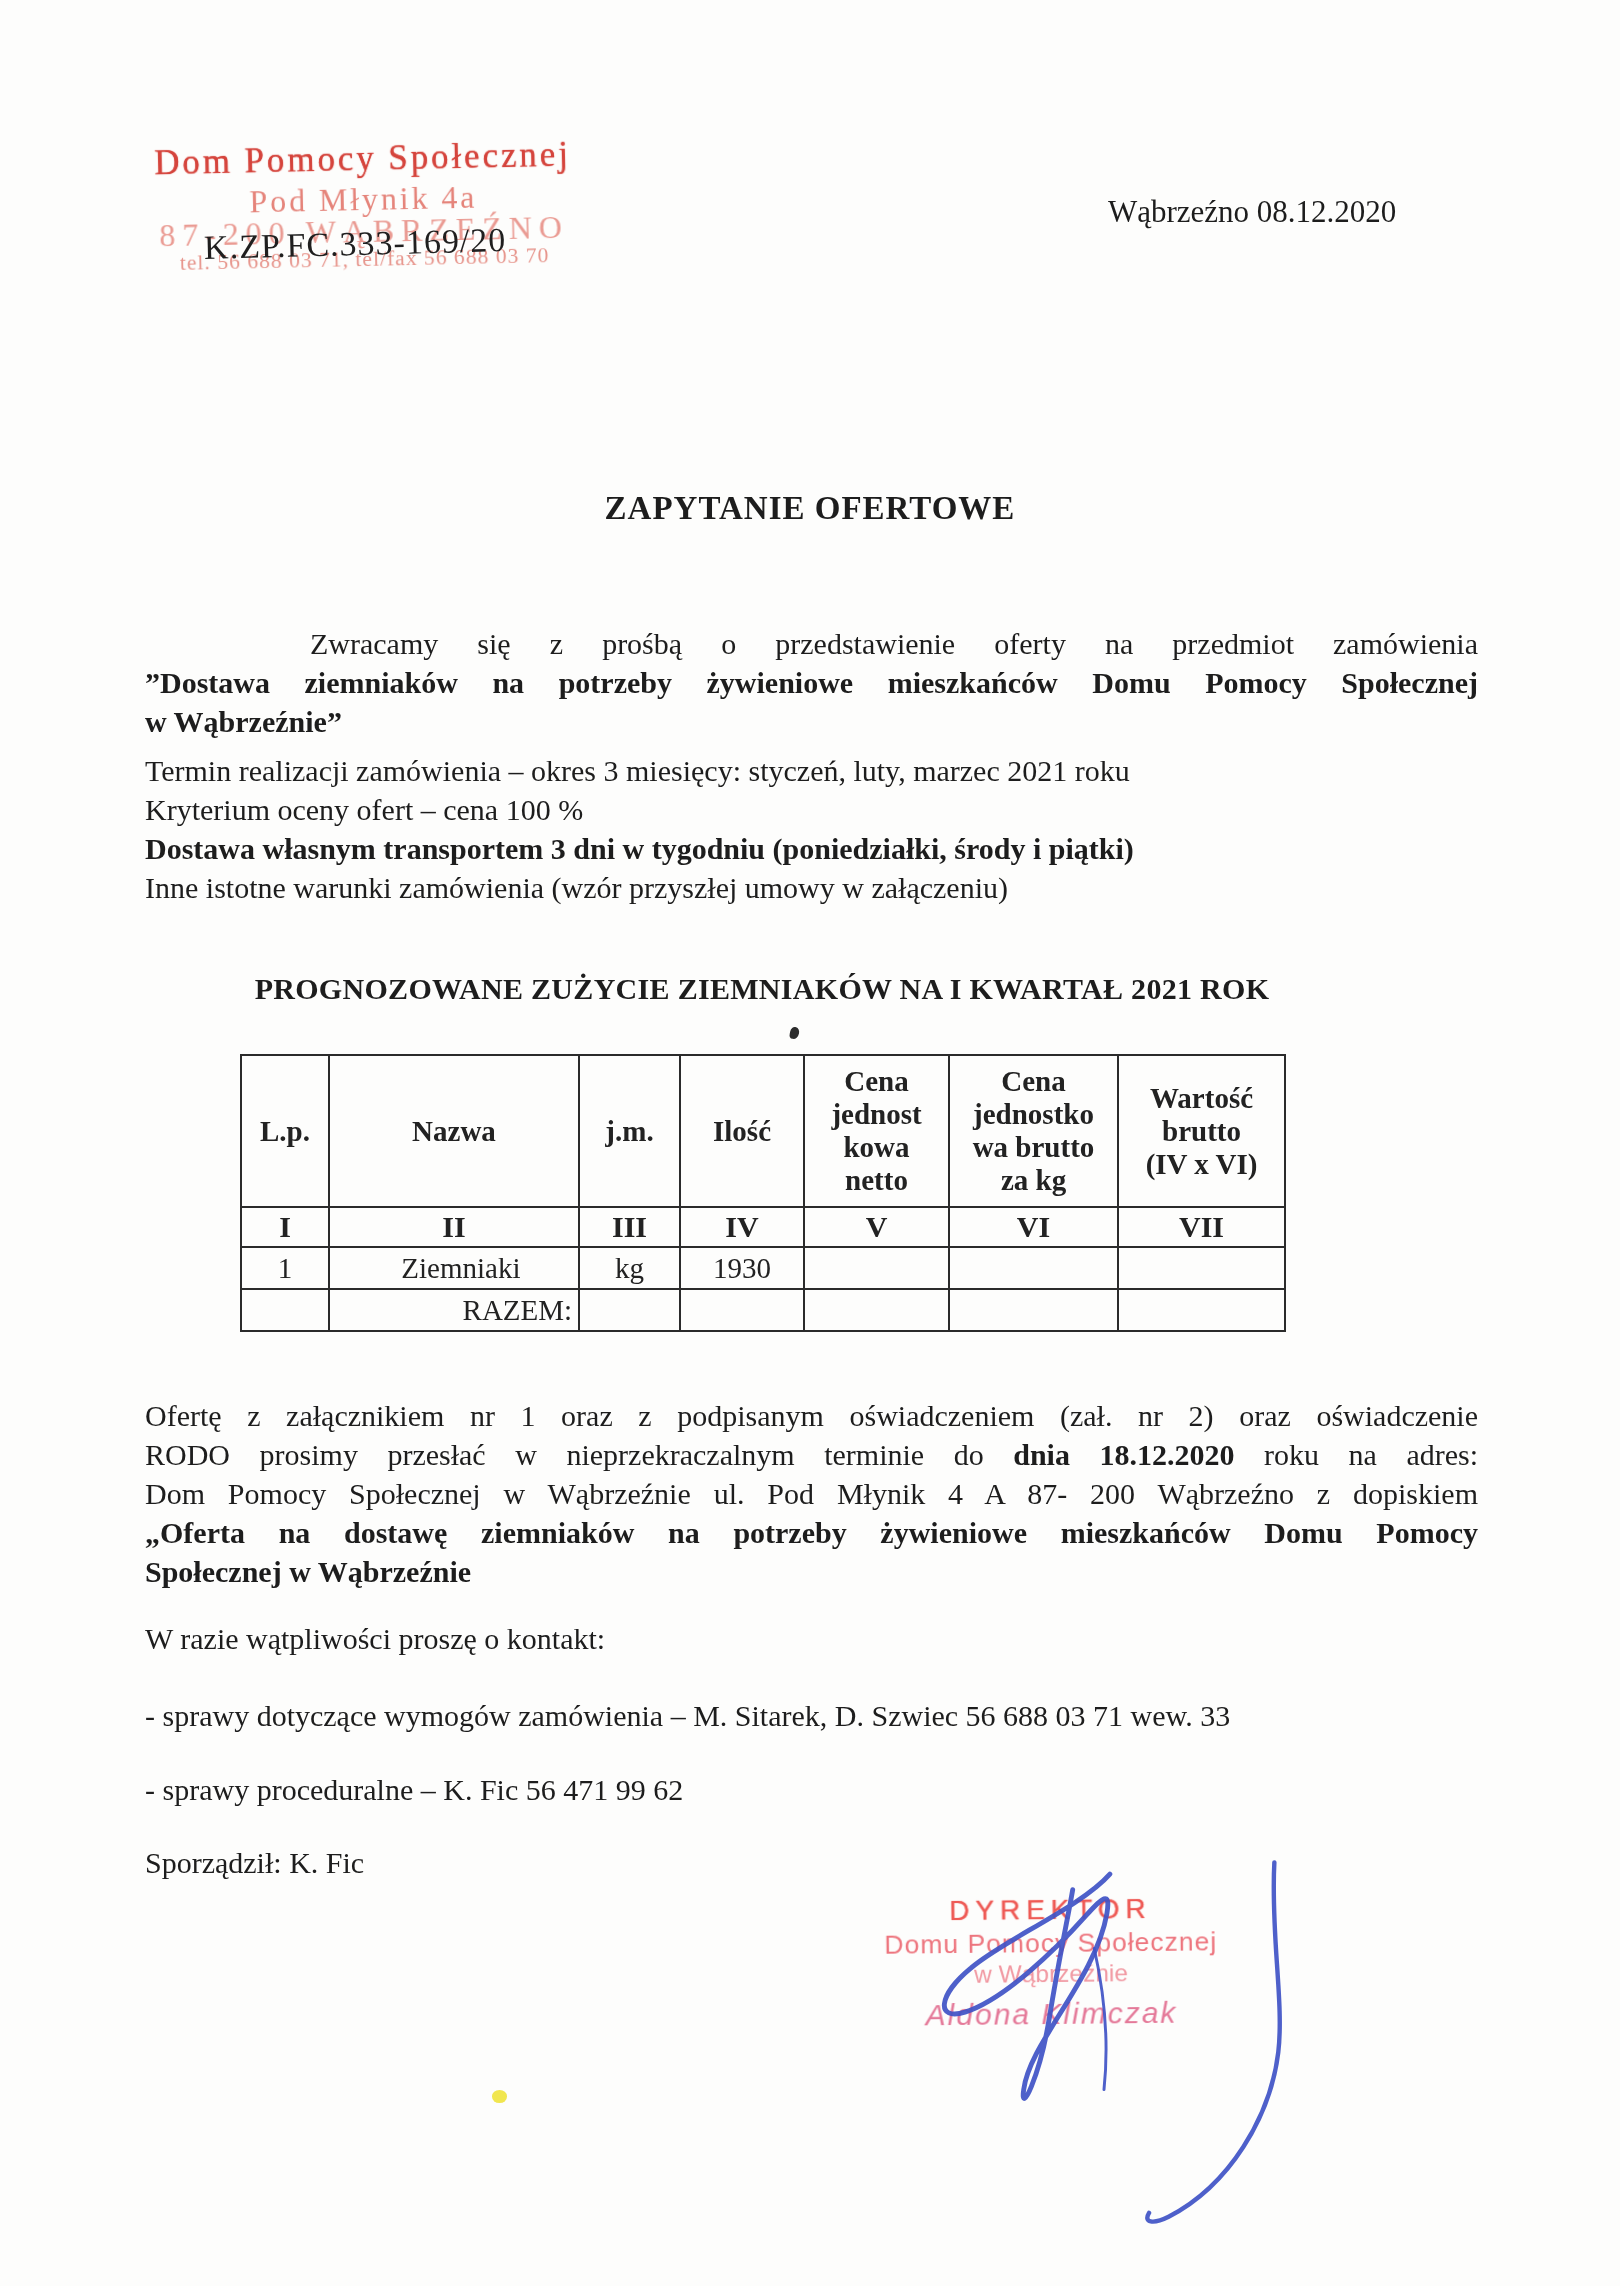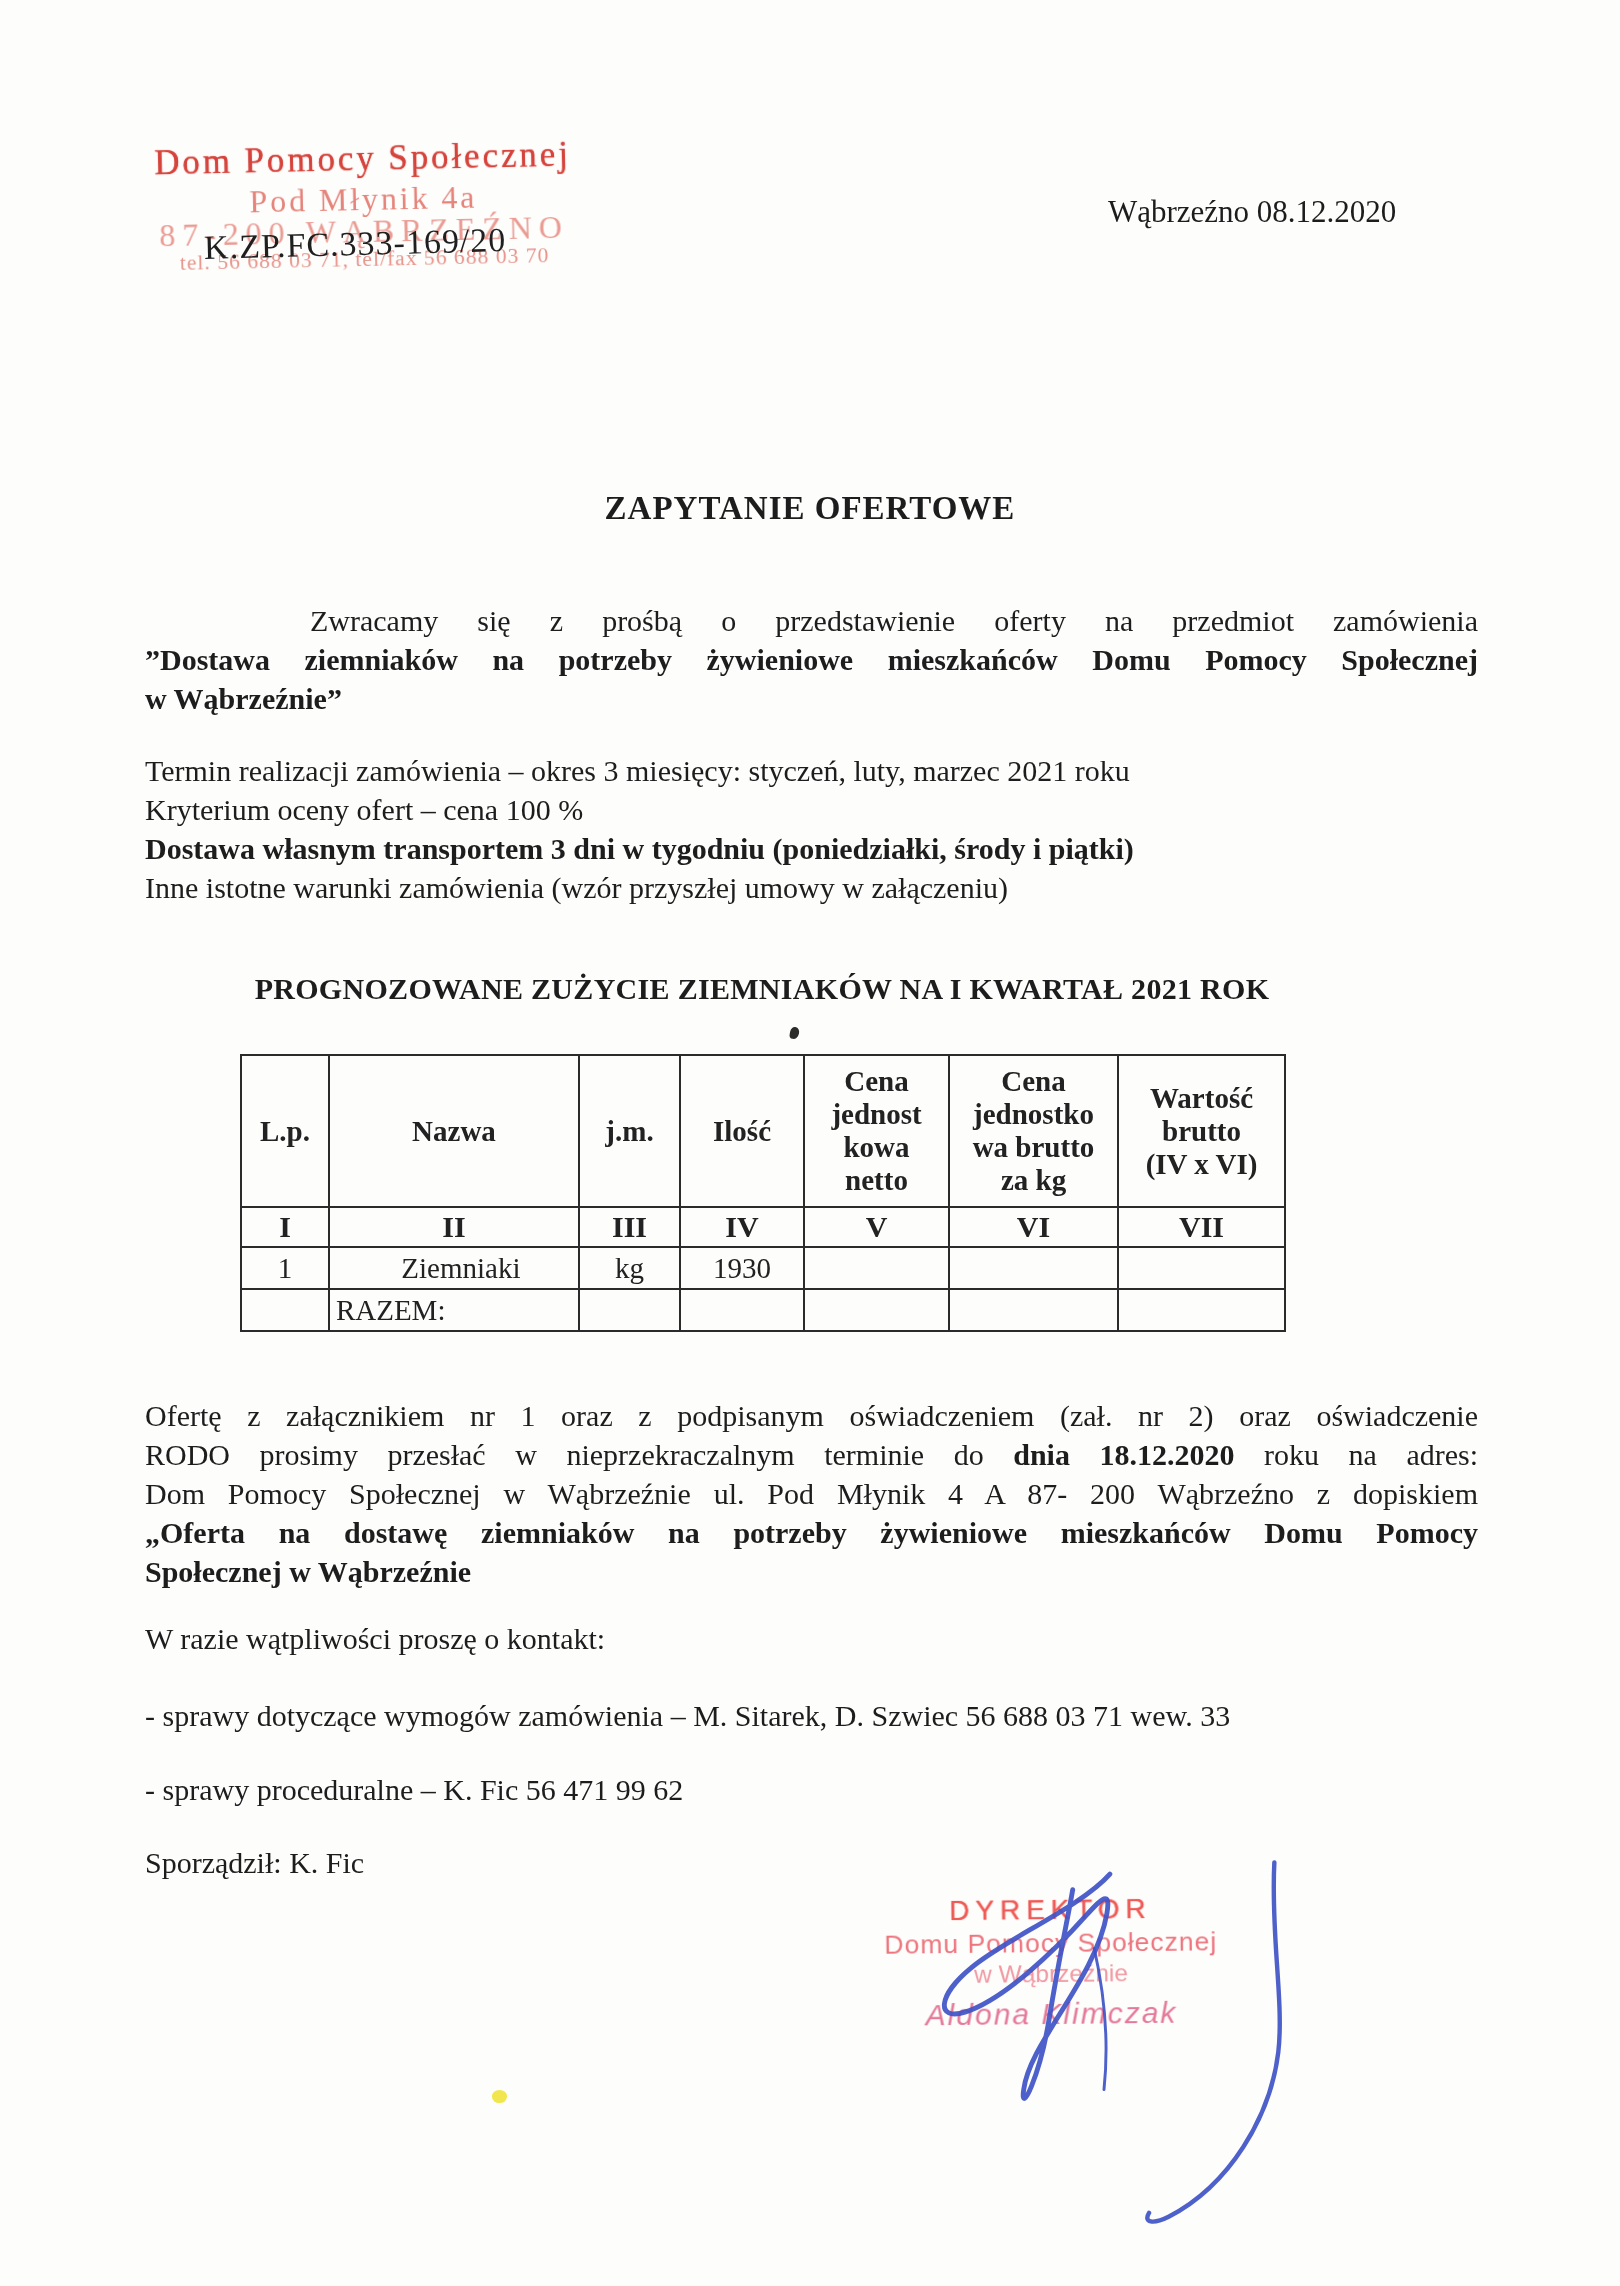--- a/index.html
+++ b/index.html
@@ -50,21 +50,21 @@
     border-collapse:collapse;table-layout:fixed;
     font-size:29px;color:#222;
   }
   .tbl td,.tbl th{border:2px solid #2b2b2b;padding:0 5.9px;overflow:hidden;}
   .tbl th{font-weight:bold;vertical-align:middle;text-align:center;
     white-space:pre-line;line-height:33px;height:150px;}
   .tbl .roman td{font-weight:bold;text-align:center;height:38px;font-size:30px;
     border-top:2.9px solid #2b2b2b;border-bottom:2.9px solid #2b2b2b;}
   .tbl .data td{height:40px;text-align:center;}
   .tbl .data td.name{text-align:center;padding-left:19.6px;}
-  .tbl .sum td{height:40px;text-align:left;}
+  .tbl .sum td{height:40px;text-align:right;}
   
   .director-stamp{
     left:855px;top:1896px;width:392px;text-align:center;
     font-family:"Liberation Sans", sans-serif;
     line-height:1;filter:blur(0.3px);
     transform:rotate(-0.6deg);
   }
   .d1{font-size:28px;letter-spacing:5.9px;color:#ee5a55;text-shadow:0 0 1px #ee5a55;}
   .d2{font-size:26.5px;color:#ec6a74;margin-top:5.9px;letter-spacing:1px;opacity:.92;}
   .d3{font-size:24.5px;color:#ef8792;margin-top:5.9px;opacity:.85;}
@@ -84,21 +84,21 @@
     <div class="st3">87-200 WĄBRZEŹNO</div>
     <div class="st4">tel. 56 688 03 71, tel/fax 56 688 03 70</div>
   </div>
 
   <div class="abs ref-number">K.ZP.FC.333-169/20</div>
 
   <div class="abs date-line">Wąbrzeźno 08.12.2020</div>
 
   <div class="abs doc-title">ZAPYTANIE OFERTOWE</div>
 
-  <div class="abs body-block" style="top:601px">
+  <div class="abs body-block" style="top:624px">
     <div class="line just indent">Zwracamy się z prośbą o przedstawienie oferty na przedmiot zamówienia</div>
     <div class="line just"><b>”Dostawa ziemniaków na potrzeby żywieniowe mieszkańców Domu Pomocy Społecznej</b></div>
     <div class="line"><b>w Wąbrzeźnie”</b></div>
   </div>
 
   <div class="abs body-block" style="top:751px">
     <div class="line">Termin realizacji zamówienia – okres 3 miesięcy: styczeń, luty, marzec 2021 roku</div>
     <div class="line">Kryterium oceny ofert – cena 100 %</div>
     <div class="line"><b>Dostawa własnym transportem 3 dni w tygodniu (poniedziałki, środy i piątki)</b></div>
     <div class="line">Inne istotne warunki zamówienia (wzór przyszłej umowy w załączeniu)</div>

